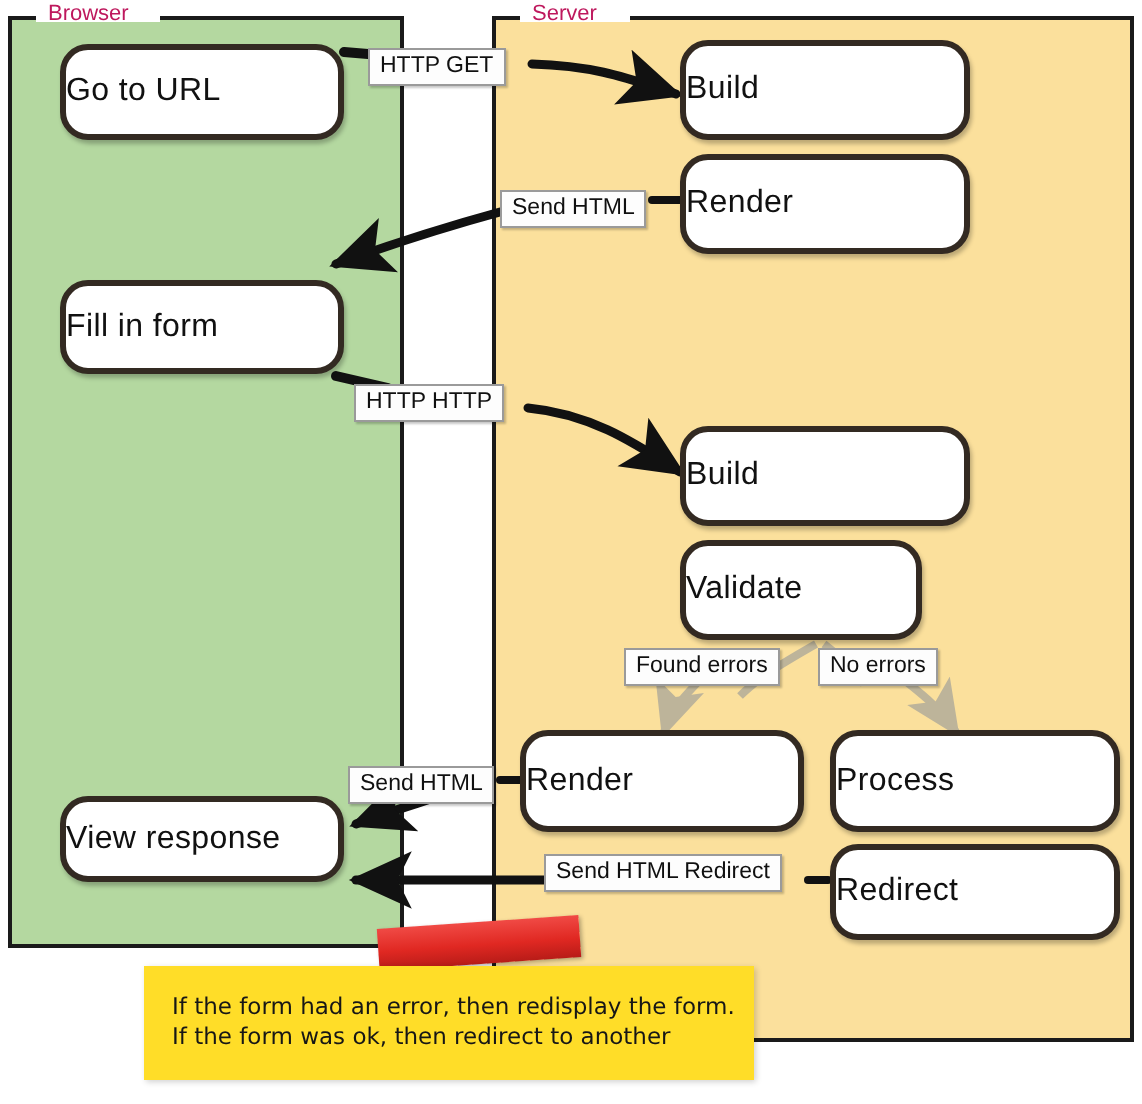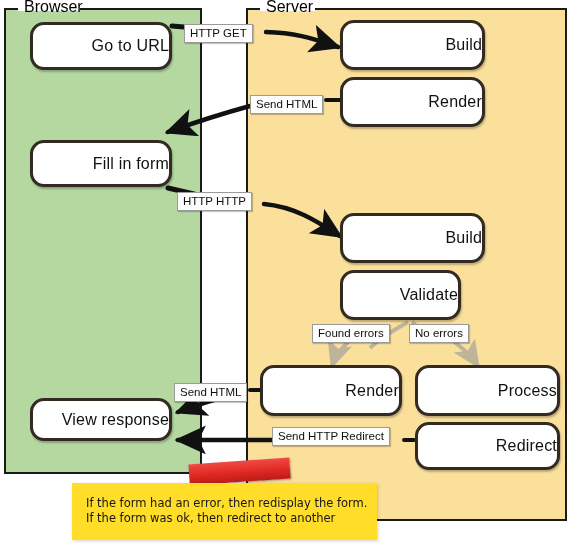--- a/index.html
+++ b/index.html
@@ -22,22 +22,22 @@
   .group {
     position: absolute;
     box-sizing: border-box;
     border: 2px solid #1a1a1a;
   }
   .group-label {
     position: absolute;
     top: -9px;
     left: 14px;
     background: transparent;
-    font-size: 16px;
-    color: #000000;
+    font-size: 11px;
+    color: #be185d;
     line-height: 12px;
     padding: 0 4px;
     white-space: nowrap;
   }
   .group-label-mask {
     position: absolute;
     top: -2px;
     left: 12px;
     height: 3px;
     background: #ffffff;
@@ -60,21 +60,21 @@
 
   
   .node {
     position: absolute;
     box-sizing: border-box;
     background: #ffffff;
     border: 3px solid #332a22;
     border-radius: 14px;
     display: flex;
     align-items: center;
-    justify-content: flex-end;
+    justify-content: flex-start;
     font-size: 16px;
     color: #111111;
     box-shadow: 1px 2px 2px rgba(0,0,0,0.25);
     letter-spacing: 0.2px;
   }
 
   
   .edge-label {
     position: absolute;
     box-sizing: border-box;
@@ -237,21 +237,21 @@
 
   <div class="edge-label" style="left:409px; top:324px;">
     <span>No errors</span>
   </div>
 
   <div class="edge-label" style="left:174px; top:383px;">
     <span>Send HTML</span>
   </div>
 
   <div class="edge-label" style="left:272px; top:427px;">
-    <span>Send HTTP Redirect</span>
+    <span>Send HTML Redirect</span>
   </div>
 
   <div id="red-tape"></div>
 
   <div id="sticky-note">
     <div id="sticky-text-wrap">
       <div class="note-line">If the form had an error, then redisplay the form.</div>
       <div class="note-line">If the form was ok, then redirect to another</div>
     </div>
   </div>

